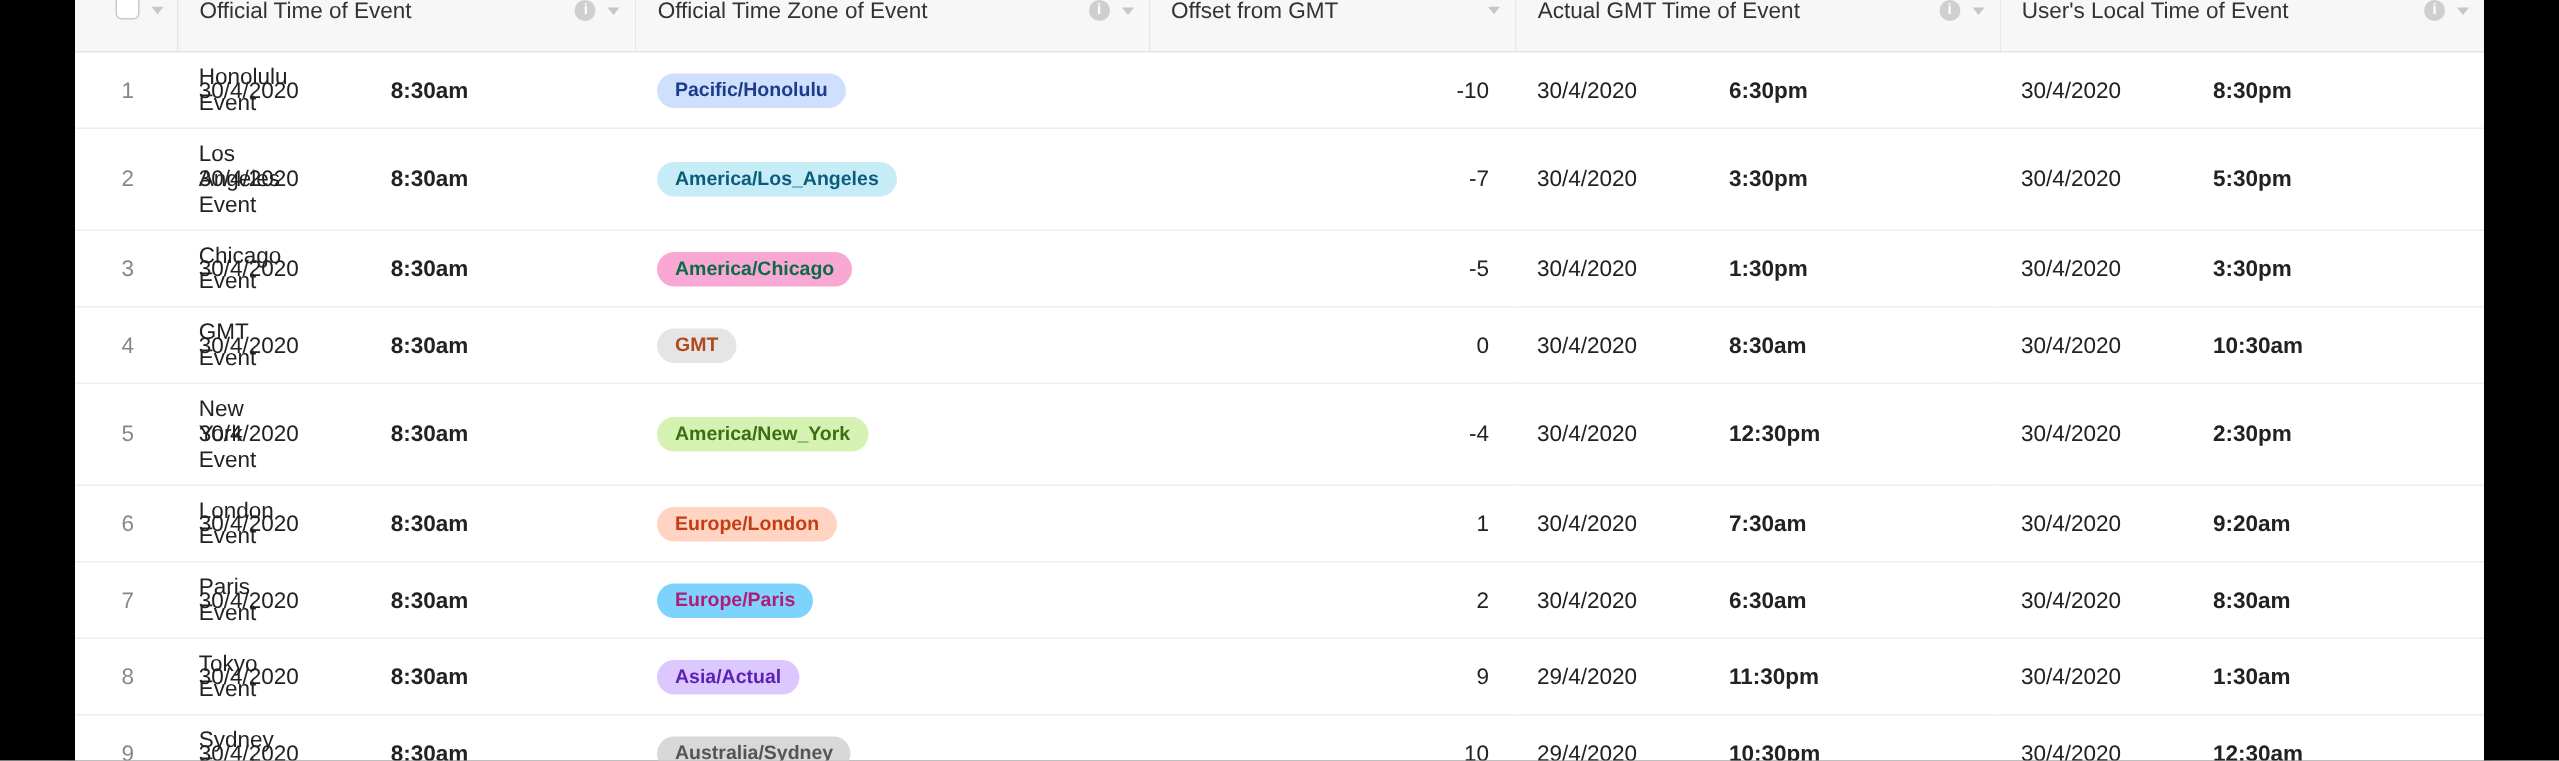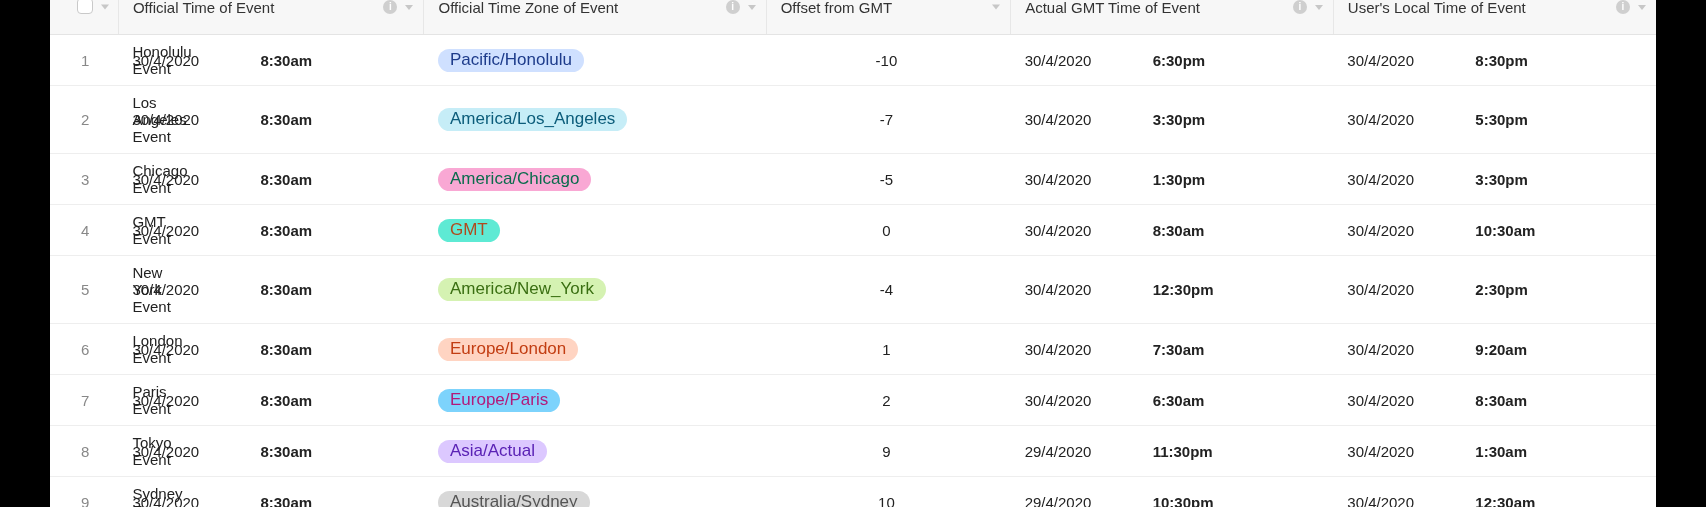--- a/index.html
+++ b/index.html
@@ -43,21 +43,21 @@
     border-top: 1px solid #eee;
     height: 40px;
     vertical-align: middle;
   }
   tbody tr:first-child td { border-top: none; }
   .col-chk   { width: 56px; text-align: center; }
   .col-num   { width: 56px; color: #888; }
   .col-name  { width: 260px; }
   .col-off   { width: 250px; }
   .col-tz    { width: 280px; }
-  .col-gmt   { width: 200px; text-align: center; padding-right: 18px; }
+  .col-gmt   { width: 200px; text-align: right; padding-right: 18px; }
   .col-act   { width: 264px; }
   .col-loc   { width: 264px; }
   
   .dt { display: flex; }
   .dt .d { width: 128px; }
   .dt .t { flex: 1; font-weight: bold; }
   
   .hdr-ctrls {
     position: absolute;
     right: 10px;
@@ -87,22 +87,23 @@
   .chk {
     width: 16px; height: 16px; border: 1.5px solid #c9c9c9;
     border-radius: 4px; display: inline-block;
     background: #fff;
   }
   
   .pill {
     display: inline-block;
     padding: 2px 12px 3px;
     border-radius: 12px;
-    font-size: 17px;
+    font-size: 13px;
     line-height: 18px;
+    font-weight: bold;
   }
   
   td.col-gmt { font-variant-numeric: tabular-nums; }
   
   .hdr-label { padding-right: 40px; display: inline-block; }
 </style>
 </head>
 <body>
 
 <div class="card">
@@ -233,21 +234,21 @@
         </tr>
         <tr>
           <td class="col-chk col-num">4</td>
           <td class="col-name">GMT Event</td>
           <td class="col-off">
             <div class="dt">
               <span class="d">30/4/2020</span>
               <span class="t">8:30am</span>
             </div>
           </td>
-          <td class="col-tz"><span class="pill" style="background:#5eead4;color:#b04a1d">GMT</span></td>
+          <td class="col-tz"><span class="pill" style="background:#e5e5e5;color:#b04a1d">GMT</span></td>
           <td class="col-gmt">0</td>
           <td class="col-act">
             <div class="dt">
               <span class="d">30/4/2020</span>
               <span class="t">8:30am</span>
             </div>
           </td>
           <td class="col-loc">
             <div class="dt">
               <span class="d">30/4/2020</span>

